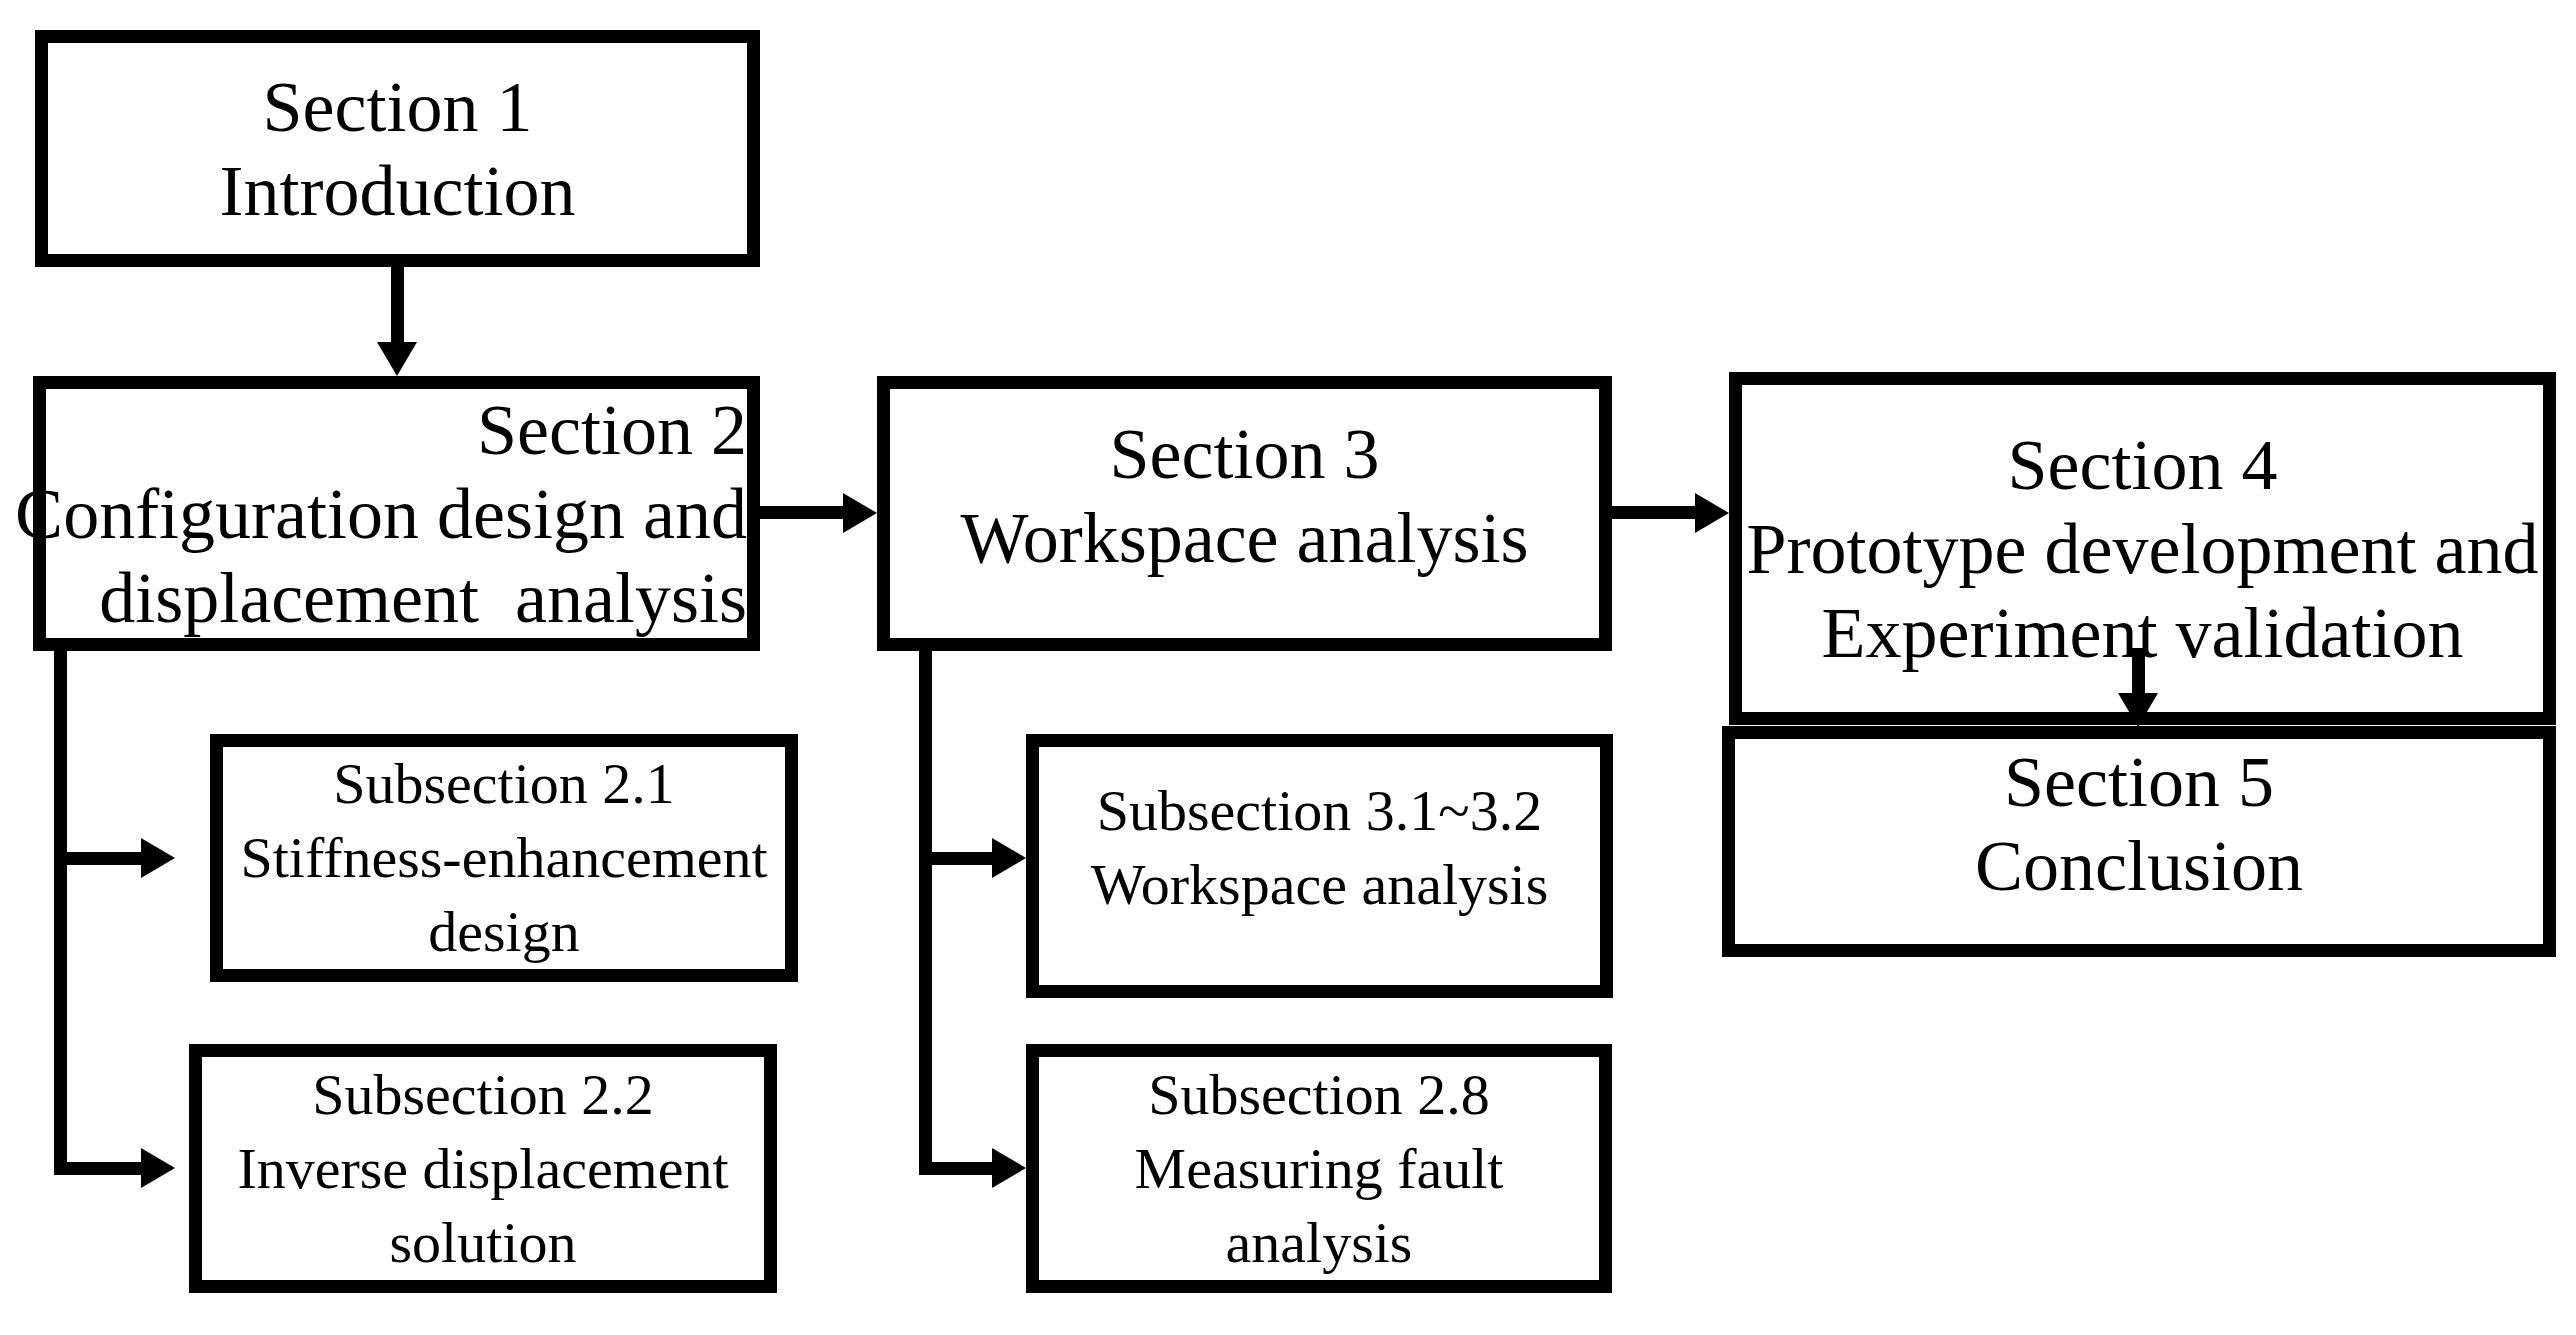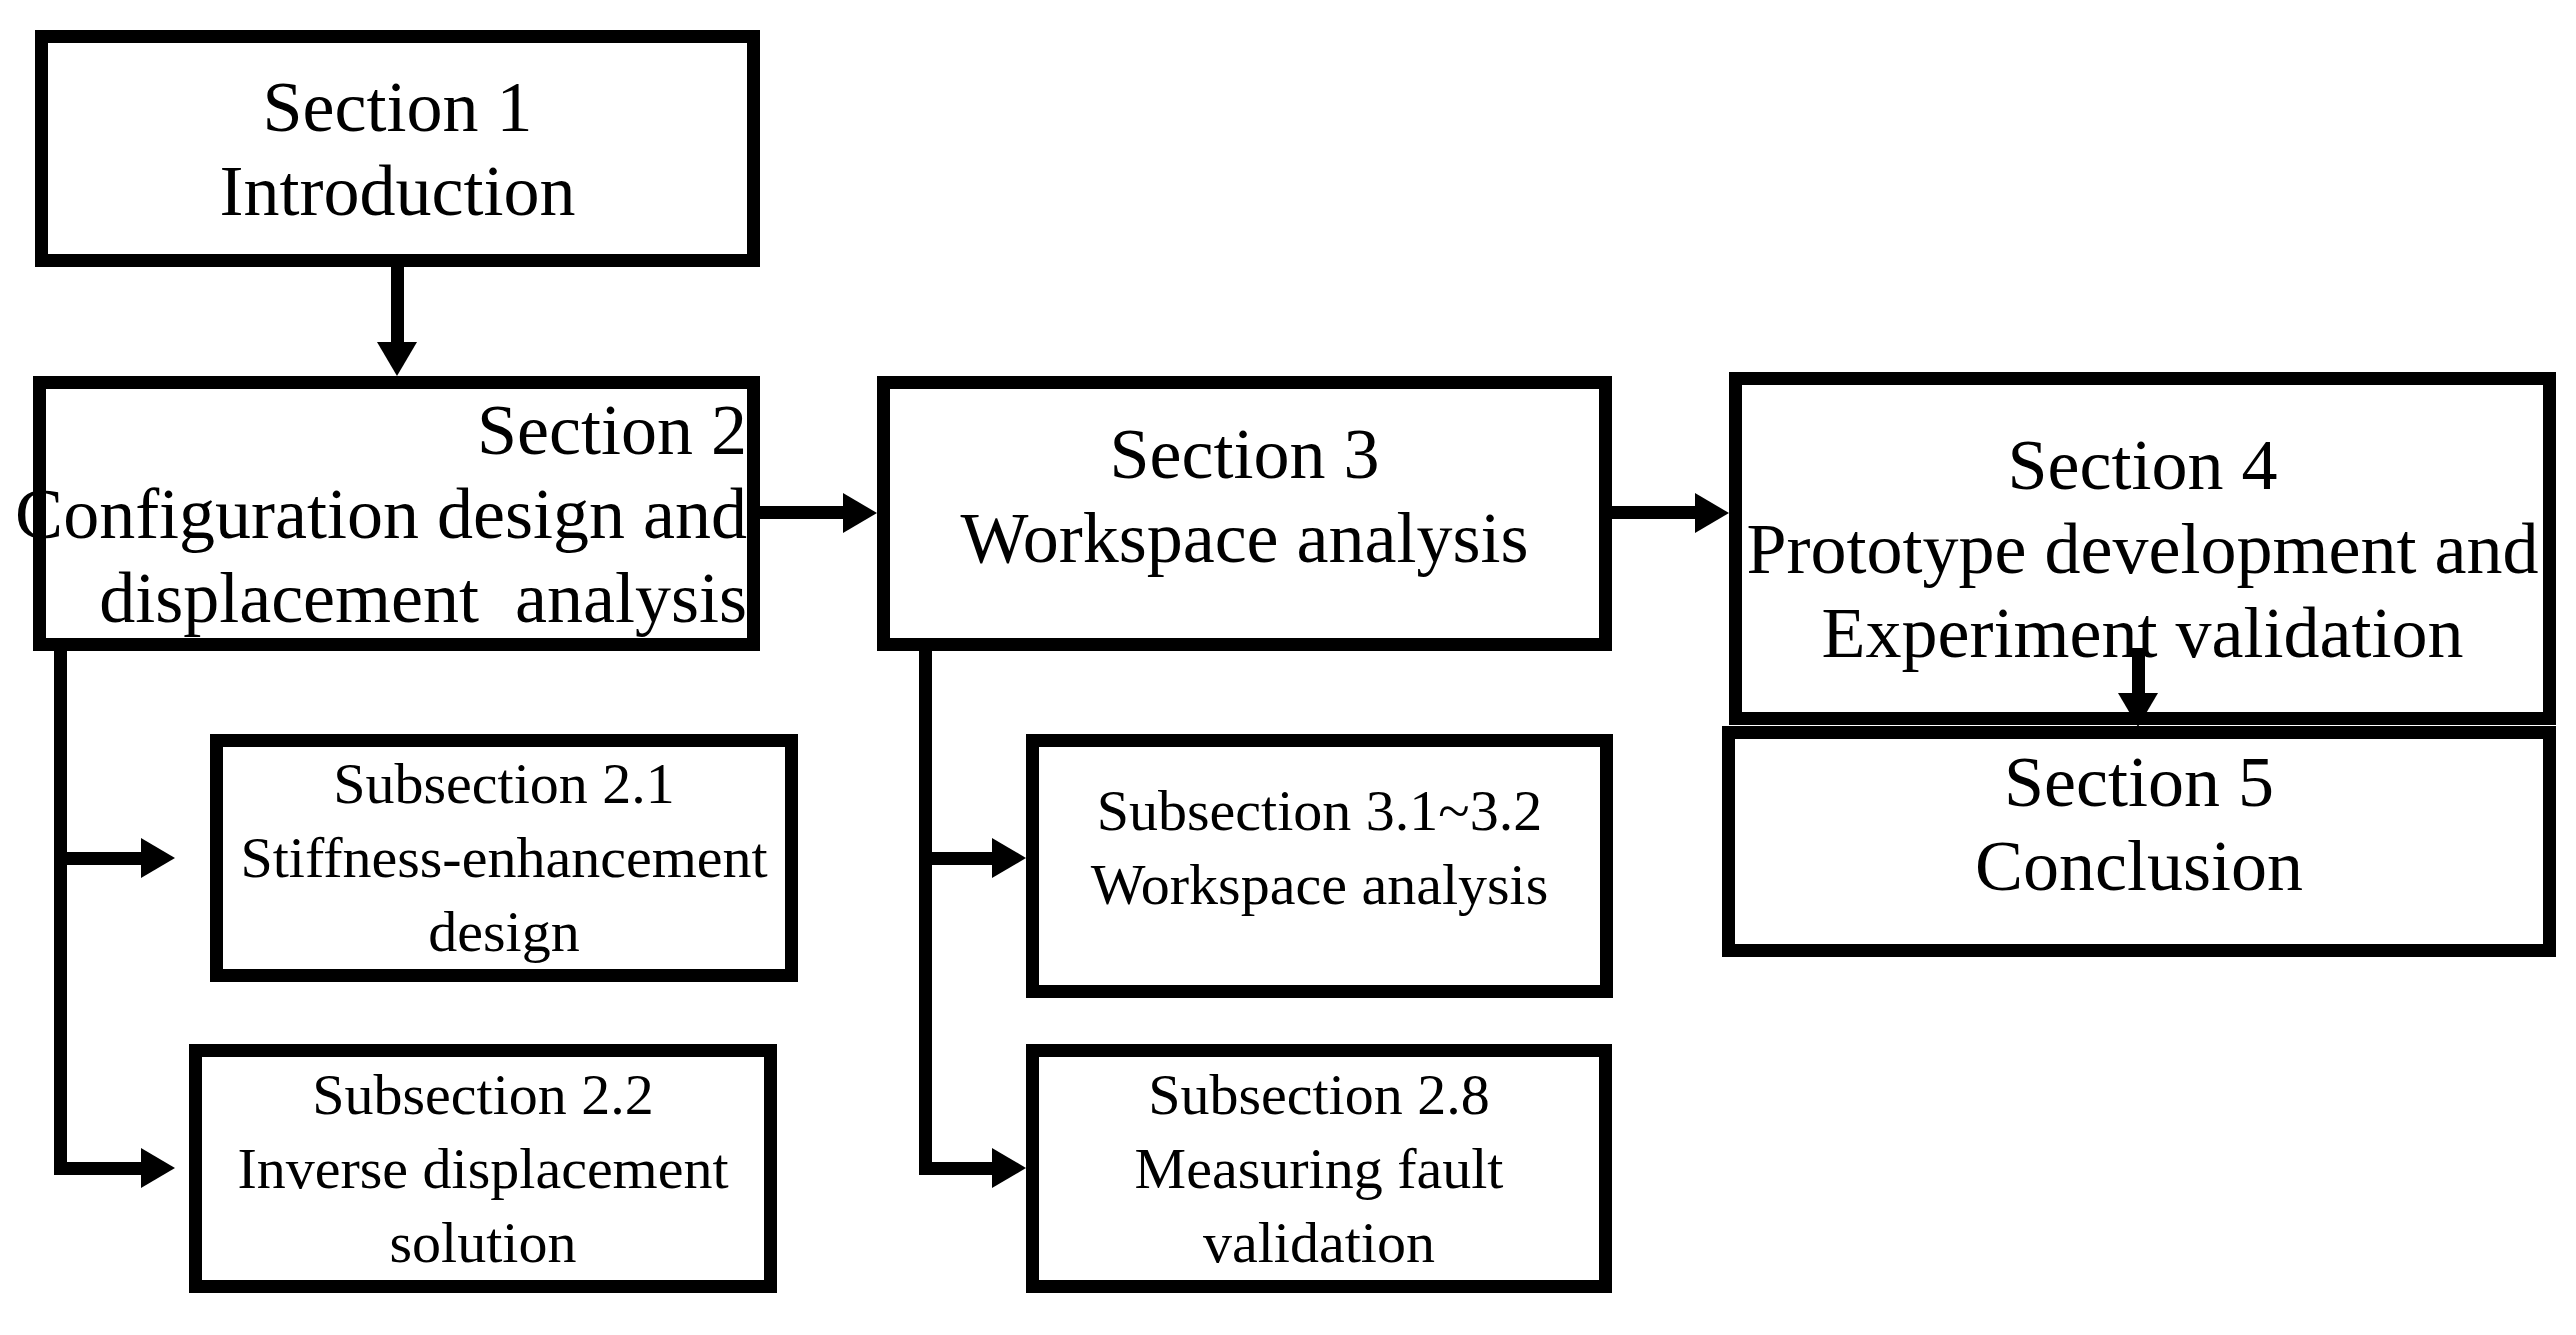--- a/index.html
+++ b/index.html
@@ -141,21 +141,21 @@
   </div>
 
   <div class="box subsection-text text-high" id="b-sub31">
     <div class="line">Subsection 3.1~3.2</div>
     <div class="line">Workspace analysis</div>
   </div>
 
   <div class="box subsection-text" id="b-sub33">
     <div class="line">Subsection 2.8</div>
     <div class="line">Measuring fault</div>
-    <div class="line">validation</div>
+    <div class="line">analysis</div>
   </div>
 
   <div class="shaft" id="a1-shaft"></div>
   <div class="head-down" id="a1-head"></div>
 
   <div class="shaft" id="a2-shaft"></div>
   <div class="head-right" id="a2-head"></div>
 
   <div class="shaft" id="a3-shaft"></div>
   <div class="head-right" id="a3-head"></div>

